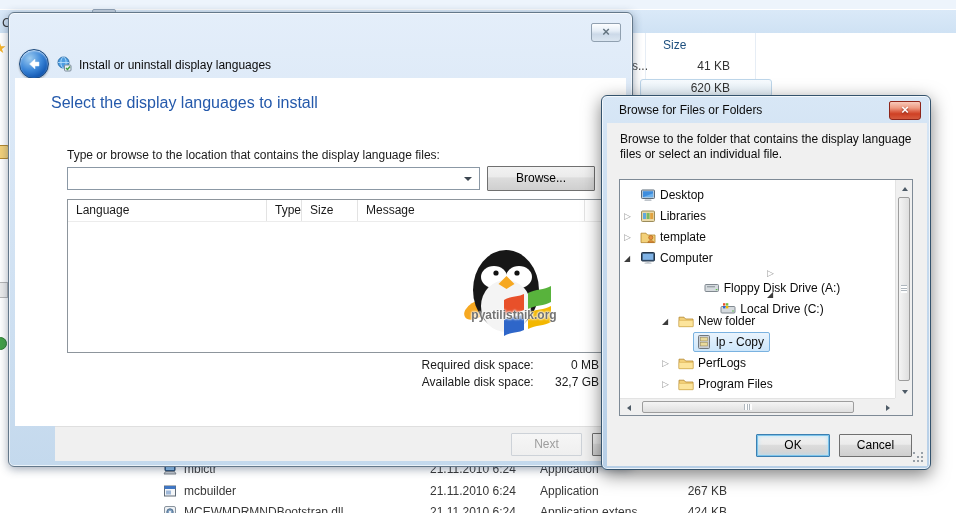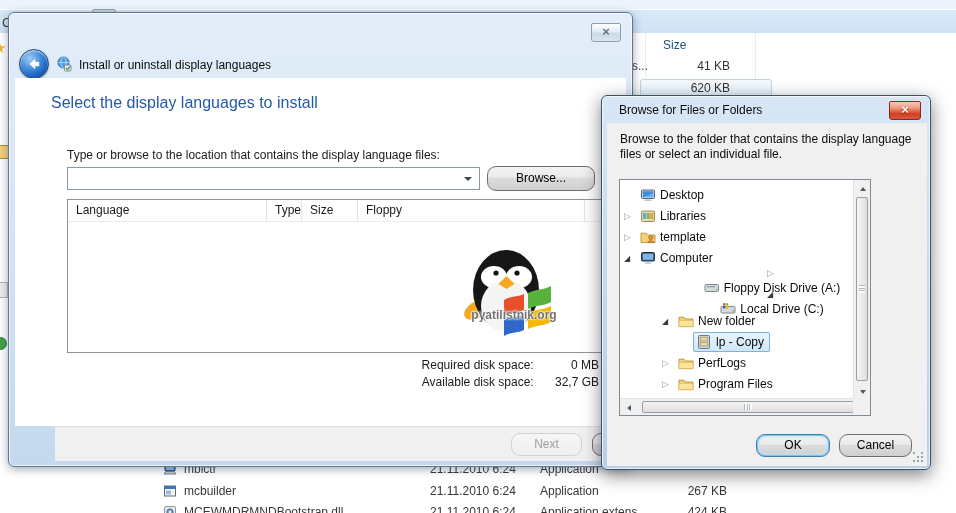--- a/index.html
+++ b/index.html
@@ -34,21 +34,21 @@
   .bg-filerow .ftype{position:absolute;left:540px;top:1px;}
   .bg-filerow .fsize{position:absolute;left:630px;top:1px;width:97px;text-align:right;}
   .bg-filerow .ficon{position:absolute;left:163px;top:1px;width:14px;height:14px;}
   .row1{left:0;top:461px;width:956px;}
   .row2{left:0;top:483px;width:956px;}
   .row3{left:0;top:504px;width:956px;}
 
   
   .btn{
     background:linear-gradient(180deg,#f2f2f2 0%,#ebebeb 45%,#dddddd 46%,#cfcfcf 100%);
-    border:1px solid #707070;border-radius:9px;text-align:center;font-size:12px;color:#000;
+    border:1px solid #707070;border-radius:1px;text-align:center;font-size:12px;color:#000;
     line-height:21px;box-sizing:border-box;
   }
   .btn-disabled{
     background:linear-gradient(180deg,#f6f6f6,#efefef);
     border:1px solid #cdd2d8;color:#9d9d9d;
   }
   .btn-default{
     border:1px solid #3c7fb1;
     box-shadow:inset 0 0 0 1px #7bc3ea, inset 0 0 4px 1px #b9e4f9;
   }
@@ -116,21 +116,21 @@
     background:linear-gradient(180deg,#d8e7f6 0%,#c6daee 45%,#b7cfe7 100%);
     border:1px solid #34536d;
     box-shadow:0 5px 18px rgba(0,0,0,.5), inset 0 0 0 1px rgba(255,255,255,.7);
     box-sizing:border-box;
   }
   .win-browse .title{position:absolute;left:17px;top:7px;color:#0b0b0b;}
   .win-browse .close{position:absolute;right:9px;top:5px;}
   .bclient{position:absolute;left:5px;top:27px;width:320px;height:343px;background:#f0f0f0;}
   .bdesc{position:absolute;left:13px;top:9px;width:300px;line-height:15px;color:#0b0b0b;}
 
-  .tree{position:absolute;left:12px;top:56px;width:252px;height:237px;background:#fff;
+  .tree{position:absolute;left:12px;top:56px;width:294px;height:237px;background:#fff;
     border:1px solid #7e8a96;box-sizing:border-box;overflow:hidden;}
   .tree-rows{position:absolute;left:0;top:0;width:276px;height:219px;overflow:hidden;padding-top:4px;}
   .trow{display:flex;align-items:center;height:21px;white-space:nowrap;}
   .lv0{padding-left:4px;}.lv1{padding-left:31px;flex-direction:column;}.lv2{padding-left:42px;}.lv3{padding-left:60px;}
   .exp{display:inline-block;width:13px;font-size:9px;flex:none;text-align:left;}
   .exp.c::before{content:"▷";color:#9a9a9a;}
   .exp.e::before{content:"◢";color:#3c3c3c;font-size:8px;}
   .tinner{display:flex;align-items:center;gap:4px;border:1px solid transparent;border-radius:2px;padding:1px 5px 1px 2px;}
   .tinner.sel{border:1px solid #7ab2e0;background:linear-gradient(#eaf4fd,#cde6fa);}
   .ticon{width:16px;height:16px;flex:none;}
@@ -249,21 +249,21 @@
       <span class="cval"></span>
       <span class="carrow"></span>
     </div>
     <div class="browse-btn btn" style="line-height:23px;">Browse...</div>
 
     <div class="ltable">
       <div class="lhead">
         <div class="hc hc-language">Language</div>
         <div class="hc hc-type">Type</div>
         <div class="hc hc-size">Size</div>
-        <div class="hc hc-message">Floppy</div>
+        <div class="hc hc-message">Message</div>
         <div class="hc hc-fill"></div>
       </div>
     </div>
 
     <div class="watermark">
       <svg width="124" height="108" viewBox="0 0 124 108">
         <ellipse cx="24" cy="66" rx="13" ry="8" fill="#f6a821" transform="rotate(-32 24 66)"></ellipse>
         <ellipse cx="54" cy="46" rx="33" ry="40" fill="#171717"></ellipse>
         <ellipse cx="42" cy="33" rx="13" ry="11" fill="#ffffff"></ellipse>
         <ellipse cx="67" cy="33" rx="13" ry="11" fill="#ffffff"></ellipse>

